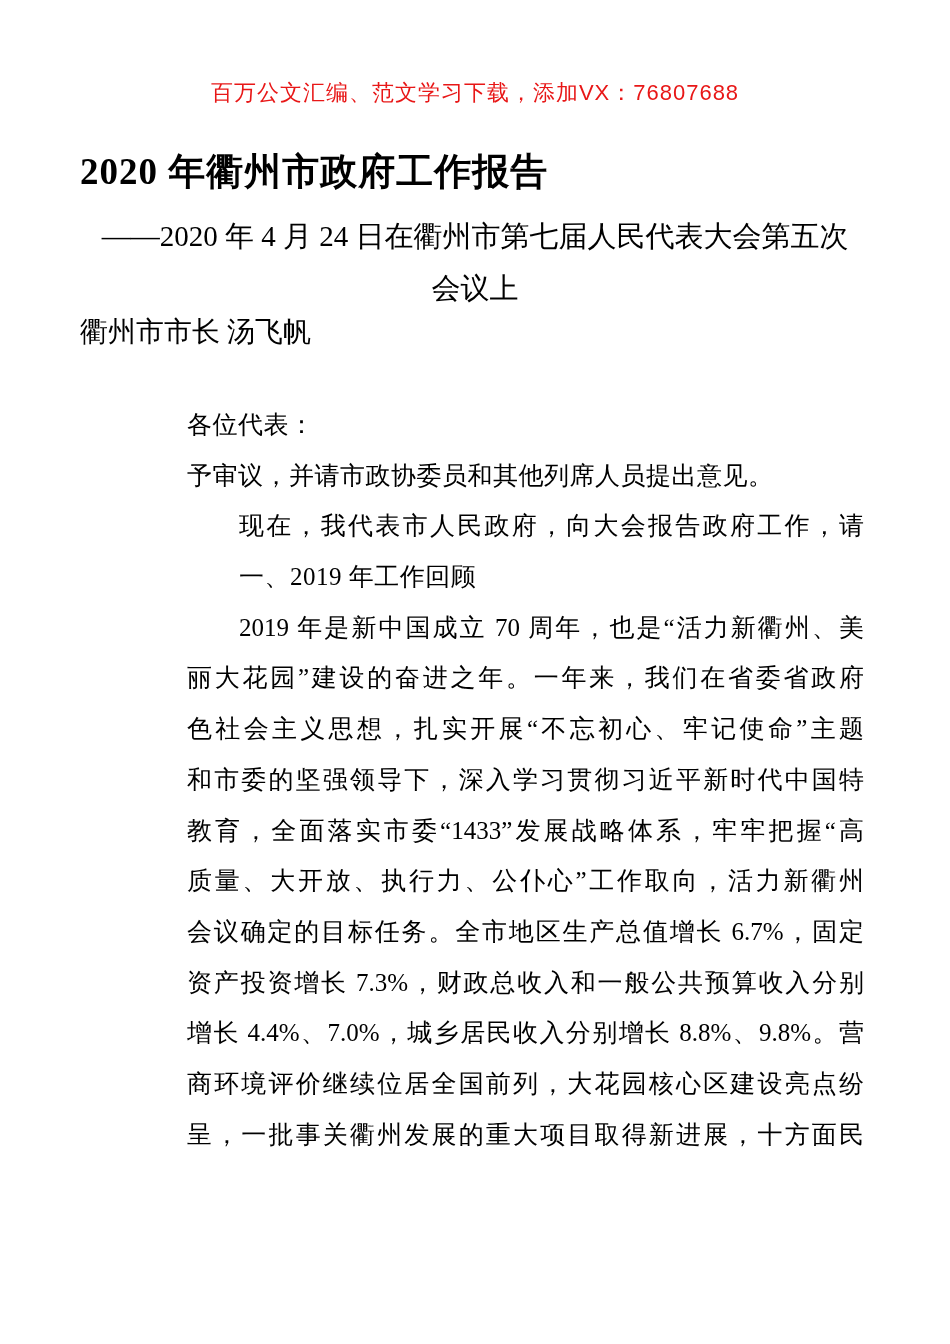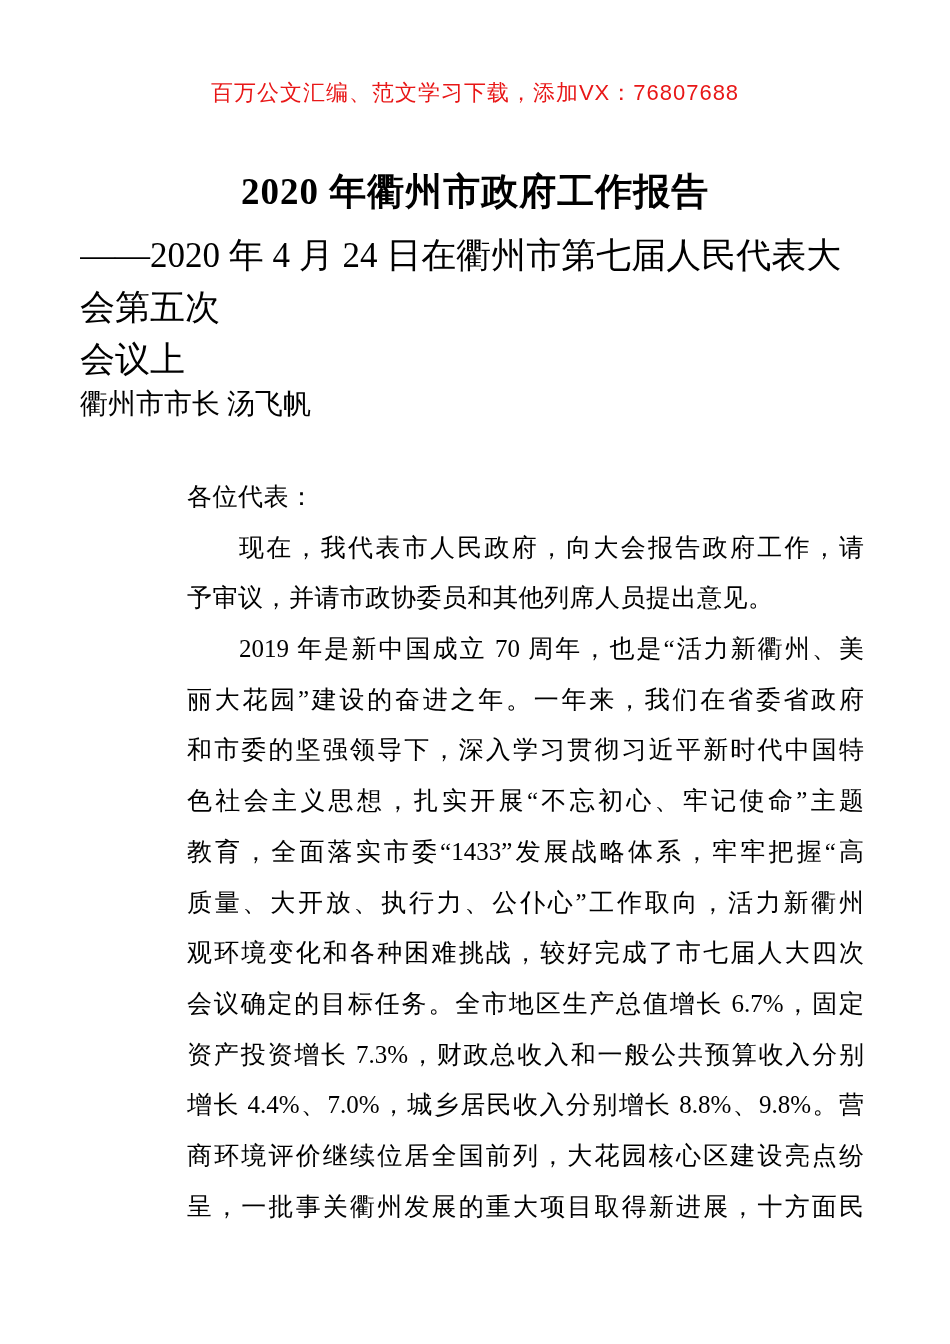--- a/index.html
+++ b/index.html
@@ -17,31 +17,30 @@
   .banner {
     margin-top: 78px;
     text-align: center;
     font-size: 22px;
     line-height: 30px;
     font-family: "Liberation Sans", "DejaVu Sans", sans-serif;
     color: #e81717;
     letter-spacing: 1px;
   }
   .title {
-    margin-top: 62px;
-    text-align: center;
+    margin-top: 42px;
     font-size: 37px;
     line-height: 44px;
     font-weight: bold;
     letter-spacing: 1px;
   }
   .subtitle {
     margin-top: 16px;
-    text-align: left;
-    font-size: 35px;
+    text-align: center;
+    font-size: 29px;
     line-height: 52px;
     font-weight: normal;
   }
   .author {
     margin-top: -8px;
     text-align: left;
     font-size: 28px;
     line-height: 52px;
   }
   .doc-body {
@@ -76,29 +75,29 @@
 
   <div class="subtitle">
     <div>——2020 年 4 月 24 日在衢州市第七届人民代表大会第五次</div>
     <div>会议上</div>
   </div>
 
   <div class="author">衢州市市长 汤飞帆</div>
 
   <div class="doc-body" id="doc-body">
       <div class="line">各位代表：</div>
+      <div class="line">予审议，并请市政协委员和其他列席人员提出意见。</div>
       <div class="line justify indent">现在，我代表市人民政府，向大会报告政府工作，请</div>
-      <div class="line">予审议，并请市政协委员和其他列席人员提出意见。</div>
+      <div class="line indent">一、2019 年工作回顾</div>
       <div class="line justify indent">2019 年是新中国成立 70 周年，也是“活力新衢州、美</div>
       <div class="line justify">丽大花园”建设的奋进之年。一年来，我们在省委省政府</div>
+      <div class="line justify">色社会主义思想，扎实开展“不忘初心、牢记使命”主题</div>
       <div class="line justify">和市委的坚强领导下，深入学习贯彻习近平新时代中国特</div>
-      <div class="line justify">色社会主义思想，扎实开展“不忘初心、牢记使命”主题</div>
       <div class="line justify">教育，全面落实市委“1433”发展战略体系，牢牢把握“高</div>
       <div class="line justify">质量、大开放、执行力、公仆心”工作取向，活力新衢州</div>
-      <div class="line justify">观环境变化和各种困难挑战，较好完成了市七届人大四次</div>
       <div class="line justify">会议确定的目标任务。全市地区生产总值增长 6.7%，固定</div>
       <div class="line justify">资产投资增长 7.3%，财政总收入和一般公共预算收入分别</div>
       <div class="line justify">增长 4.4%、7.0%，城乡居民收入分别增长 8.8%、9.8%。营</div>
       <div class="line justify">商环境评价继续位居全国前列，大花园核心区建设亮点纷</div>
       <div class="line justify">呈，一批事关衢州发展的重大项目取得新进展，十方面民</div>
     </div>
 
 </div>
 
 </body></html>

